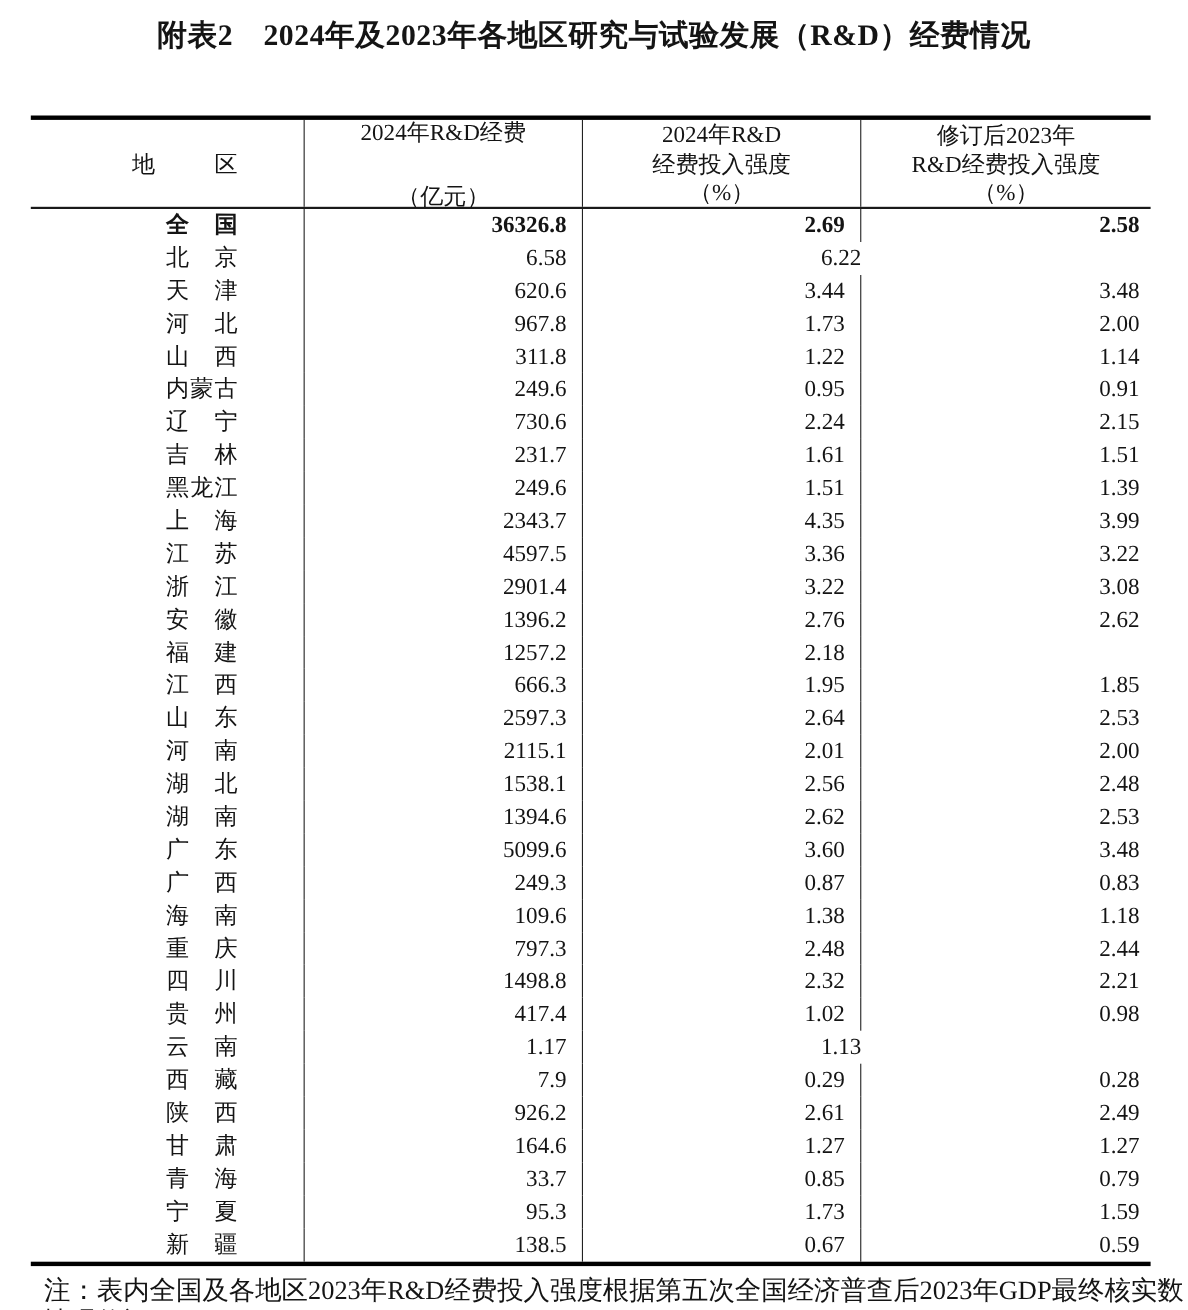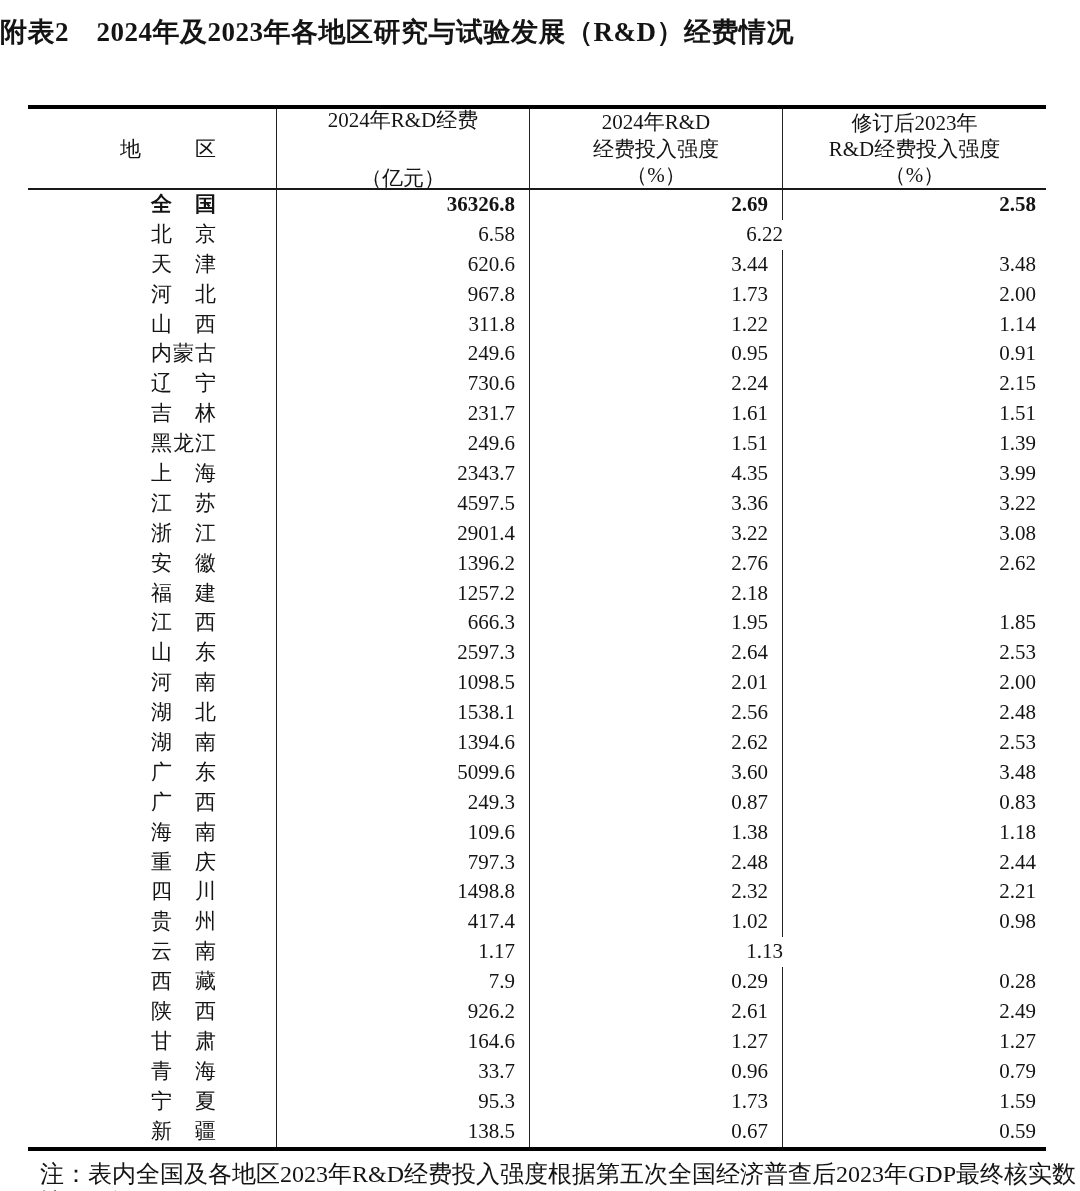--- a/index.html
+++ b/index.html
@@ -12,21 +12,21 @@
     color: #141414;
     overflow: hidden;
   }
   .page {
     position: relative;
     width: 1080px;
     height: 1191px;
   }
   .title {
     margin-top: 14px;
-    text-align: left;
+    text-align: center;
     font-size: 27px;
     font-weight: bold;
     letter-spacing: 0.5px;
     line-height: 36px;
   }
   .table {
     margin: 55px 0 0 28px;
     width: 1018px;
   }
   .thead {
@@ -260,21 +260,21 @@
             </span></div>
           <div class="td c2 num">2597.3</div>
           <div class="td c3 num">2.64</div>
           <div class="td c4 num">2.53</div>
         </div>
         <div class="tr">
           <div class="td c1"><span class="rname">
               <span>河</span>
               <span>南</span>
             </span></div>
-          <div class="td c2 num">1098.5</div>
+          <div class="td c2 num">2115.1</div>
           <div class="td c3 num">2.01</div>
           <div class="td c4 num">2.00</div>
         </div>
         <div class="tr">
           <div class="td c1"><span class="rname">
               <span>湖</span>
               <span>北</span>
             </span></div>
           <div class="td c2 num">1538.1</div>
           <div class="td c3 num">2.56</div>
@@ -377,21 +377,21 @@
           <div class="td c2 num">164.6</div>
           <div class="td c3 num">1.27</div>
           <div class="td c4 num">1.27</div>
         </div>
         <div class="tr">
           <div class="td c1"><span class="rname">
               <span>青</span>
               <span>海</span>
             </span></div>
           <div class="td c2 num">33.7</div>
-          <div class="td c3 num">0.96</div>
+          <div class="td c3 num">0.85</div>
           <div class="td c4 num">0.79</div>
         </div>
         <div class="tr">
           <div class="td c1"><span class="rname">
               <span>宁</span>
               <span>夏</span>
             </span></div>
           <div class="td c2 num">95.3</div>
           <div class="td c3 num">1.73</div>
           <div class="td c4 num">1.59</div>

